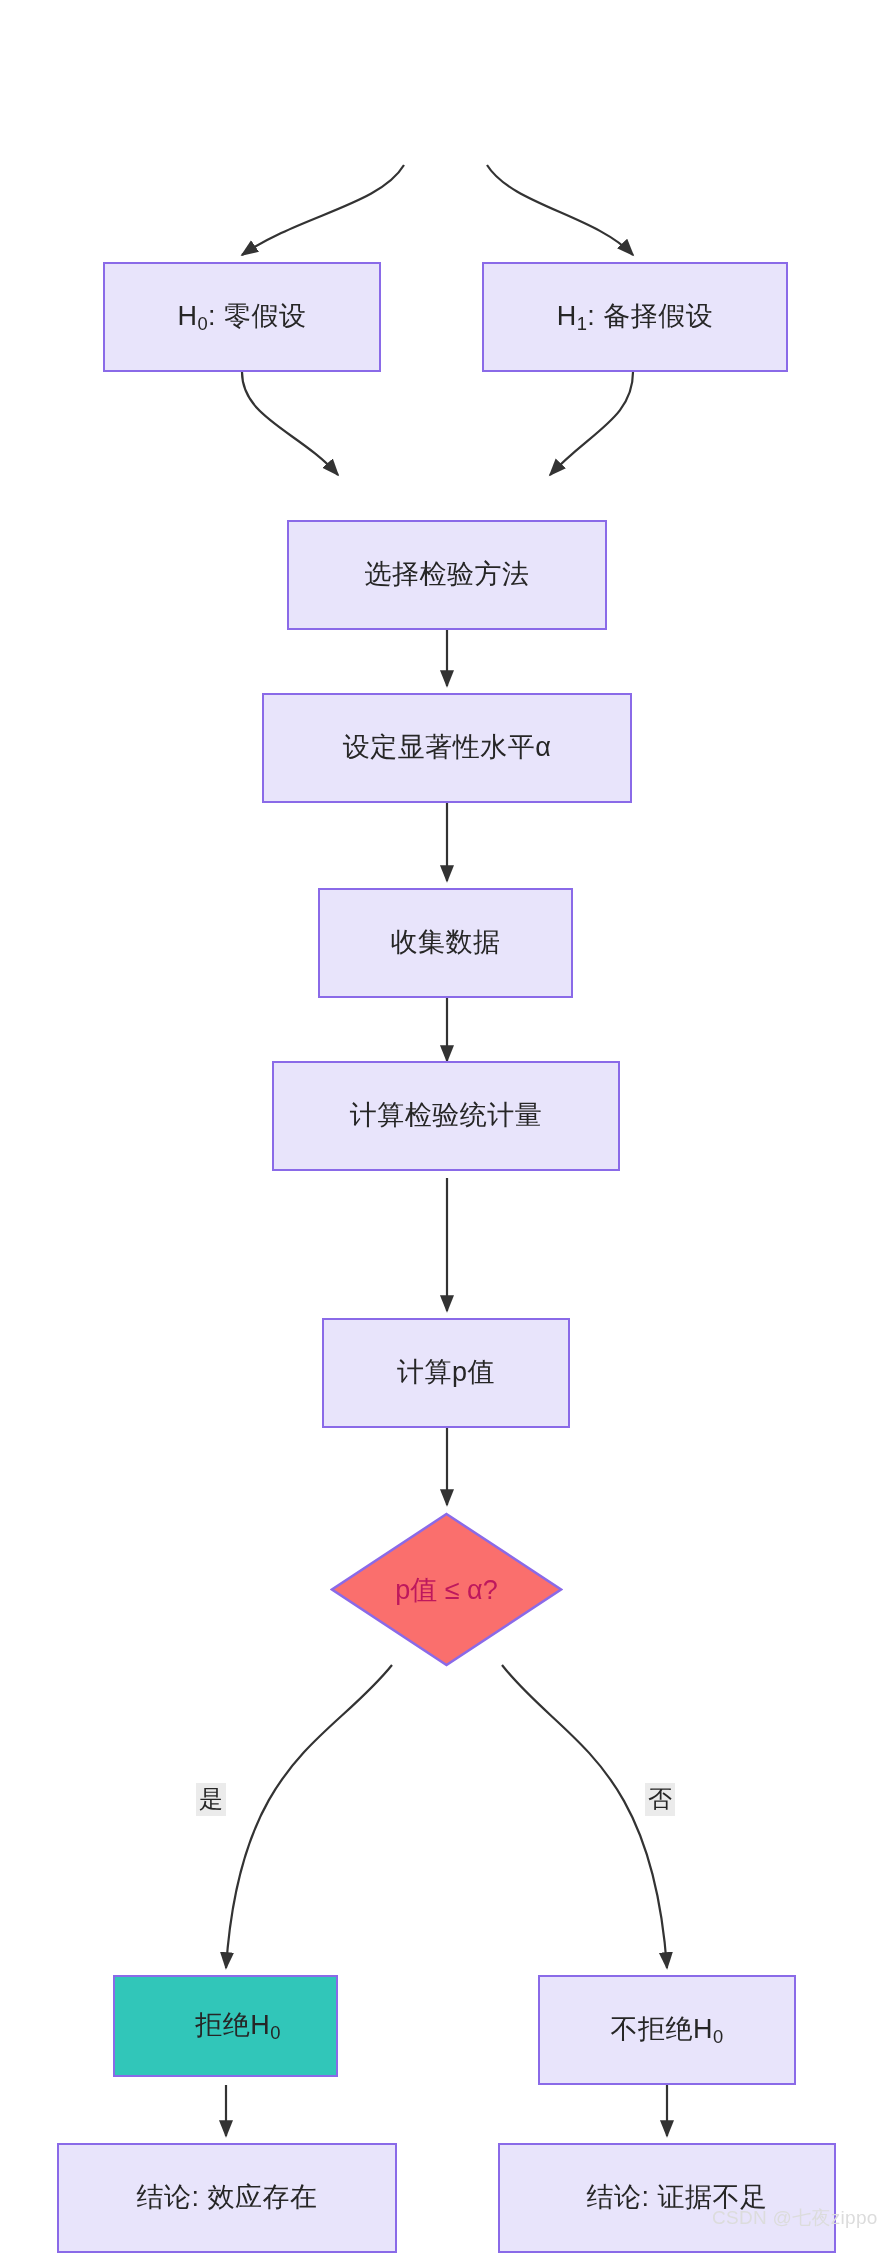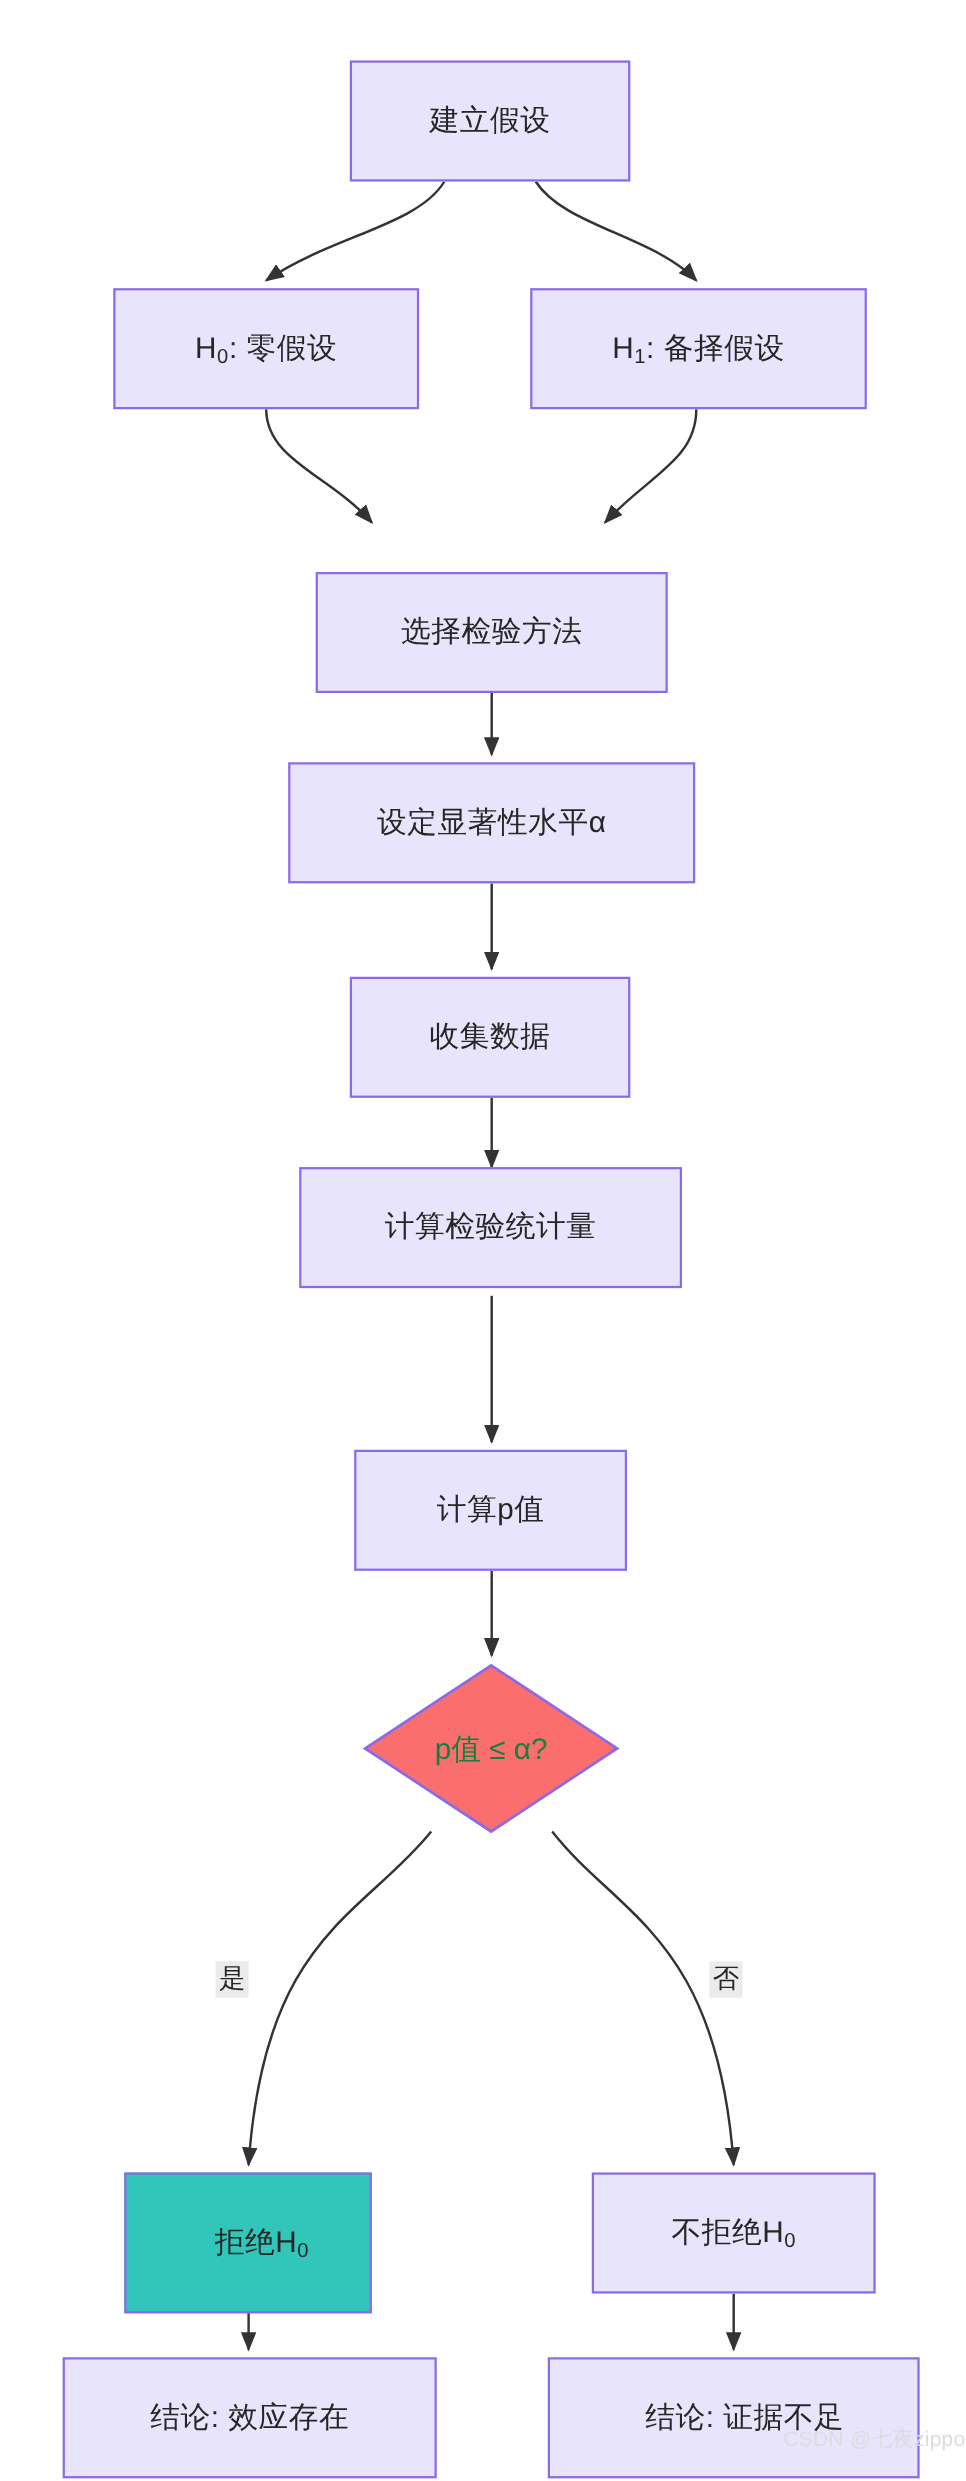--- a/index.html
+++ b/index.html
@@ -53,21 +53,21 @@
   }
   .diamond-label {
     position: absolute;
     left: 0;
     top: 0;
     width: 100%;
     height: 100%;
     display: flex;
     align-items: center;
     justify-content: center;
-    color: #15803d;
+    color: #be185d;
     font-size: 27px;
     white-space: nowrap;
   }
   .edge-label {
     position: absolute;
     background: #ebebeb;
     color: #262626;
     font-size: 24px;
     padding: 2px 3px;
     line-height: 1.2;
@@ -121,23 +121,20 @@
       <path d="M 392,1665 C 330,1742 240,1760 226,1968"></path>
 
       <path d="M 502,1665 C 562,1742 652,1760 667,1968"></path>
 
       <path d="M 226,2085 L 226,2136"></path>
 
       <path d="M 667,2085 L 667,2136"></path>
     </g>
   </svg>
 
-  <div class="node" style="left:318px; top:55px; width:255px; height:110px;">
-    <span>建立假设</span>
-  </div>
 
   <div class="node" style="left:103px; top:262px; width:278px; height:110px;">
     <span><span>H</span><sub>0</sub><span>: 零假设</span></span>
   </div>
 
   <div class="node" style="left:482px; top:262px; width:306px; height:110px;">
     <span><span>H</span><sub>1</sub><span>: 备择假设</span></span>
   </div>
 
   <div class="node" style="left:287px; top:482px; width:320px; height:110px;margin-top:38px;">
@@ -160,21 +157,21 @@
     <span>计算p值</span>
   </div>
 
   <div class="diamond-wrap" style="left:330px; top:1512px; width:233px; height:155px;">
     <svg class="diamond-shape" width="233" height="155" viewBox="0 0 233 155">
       <polygon points="116.5,2 231,77.5 116.5,153 2,77.5" fill="#fa6f6d" stroke="#8a6ae8" stroke-width="2.5"></polygon>
     </svg>
     <div class="diamond-label">p值 ≤ α?</div>
   </div>
 
-  <div class="node teal" style="left:113px; top:1975px; width:225px; height:128px;padding-left:25px;">
+  <div class="node teal" style="left:113px; top:1975px; width:225px; height:102px;padding-left:25px;">
     <span><span>拒绝H</span><sub>0</sub></span>
   </div>
 
   <div class="node" style="left:538px; top:1975px; width:258px; height:110px;">
     <span><span>不拒绝H</span><sub>0</sub></span>
   </div>
 
   <div class="node" style="left:57px; top:2143px; width:340px; height:110px;">
     <span>结论: 效应存在</span>
   </div>

